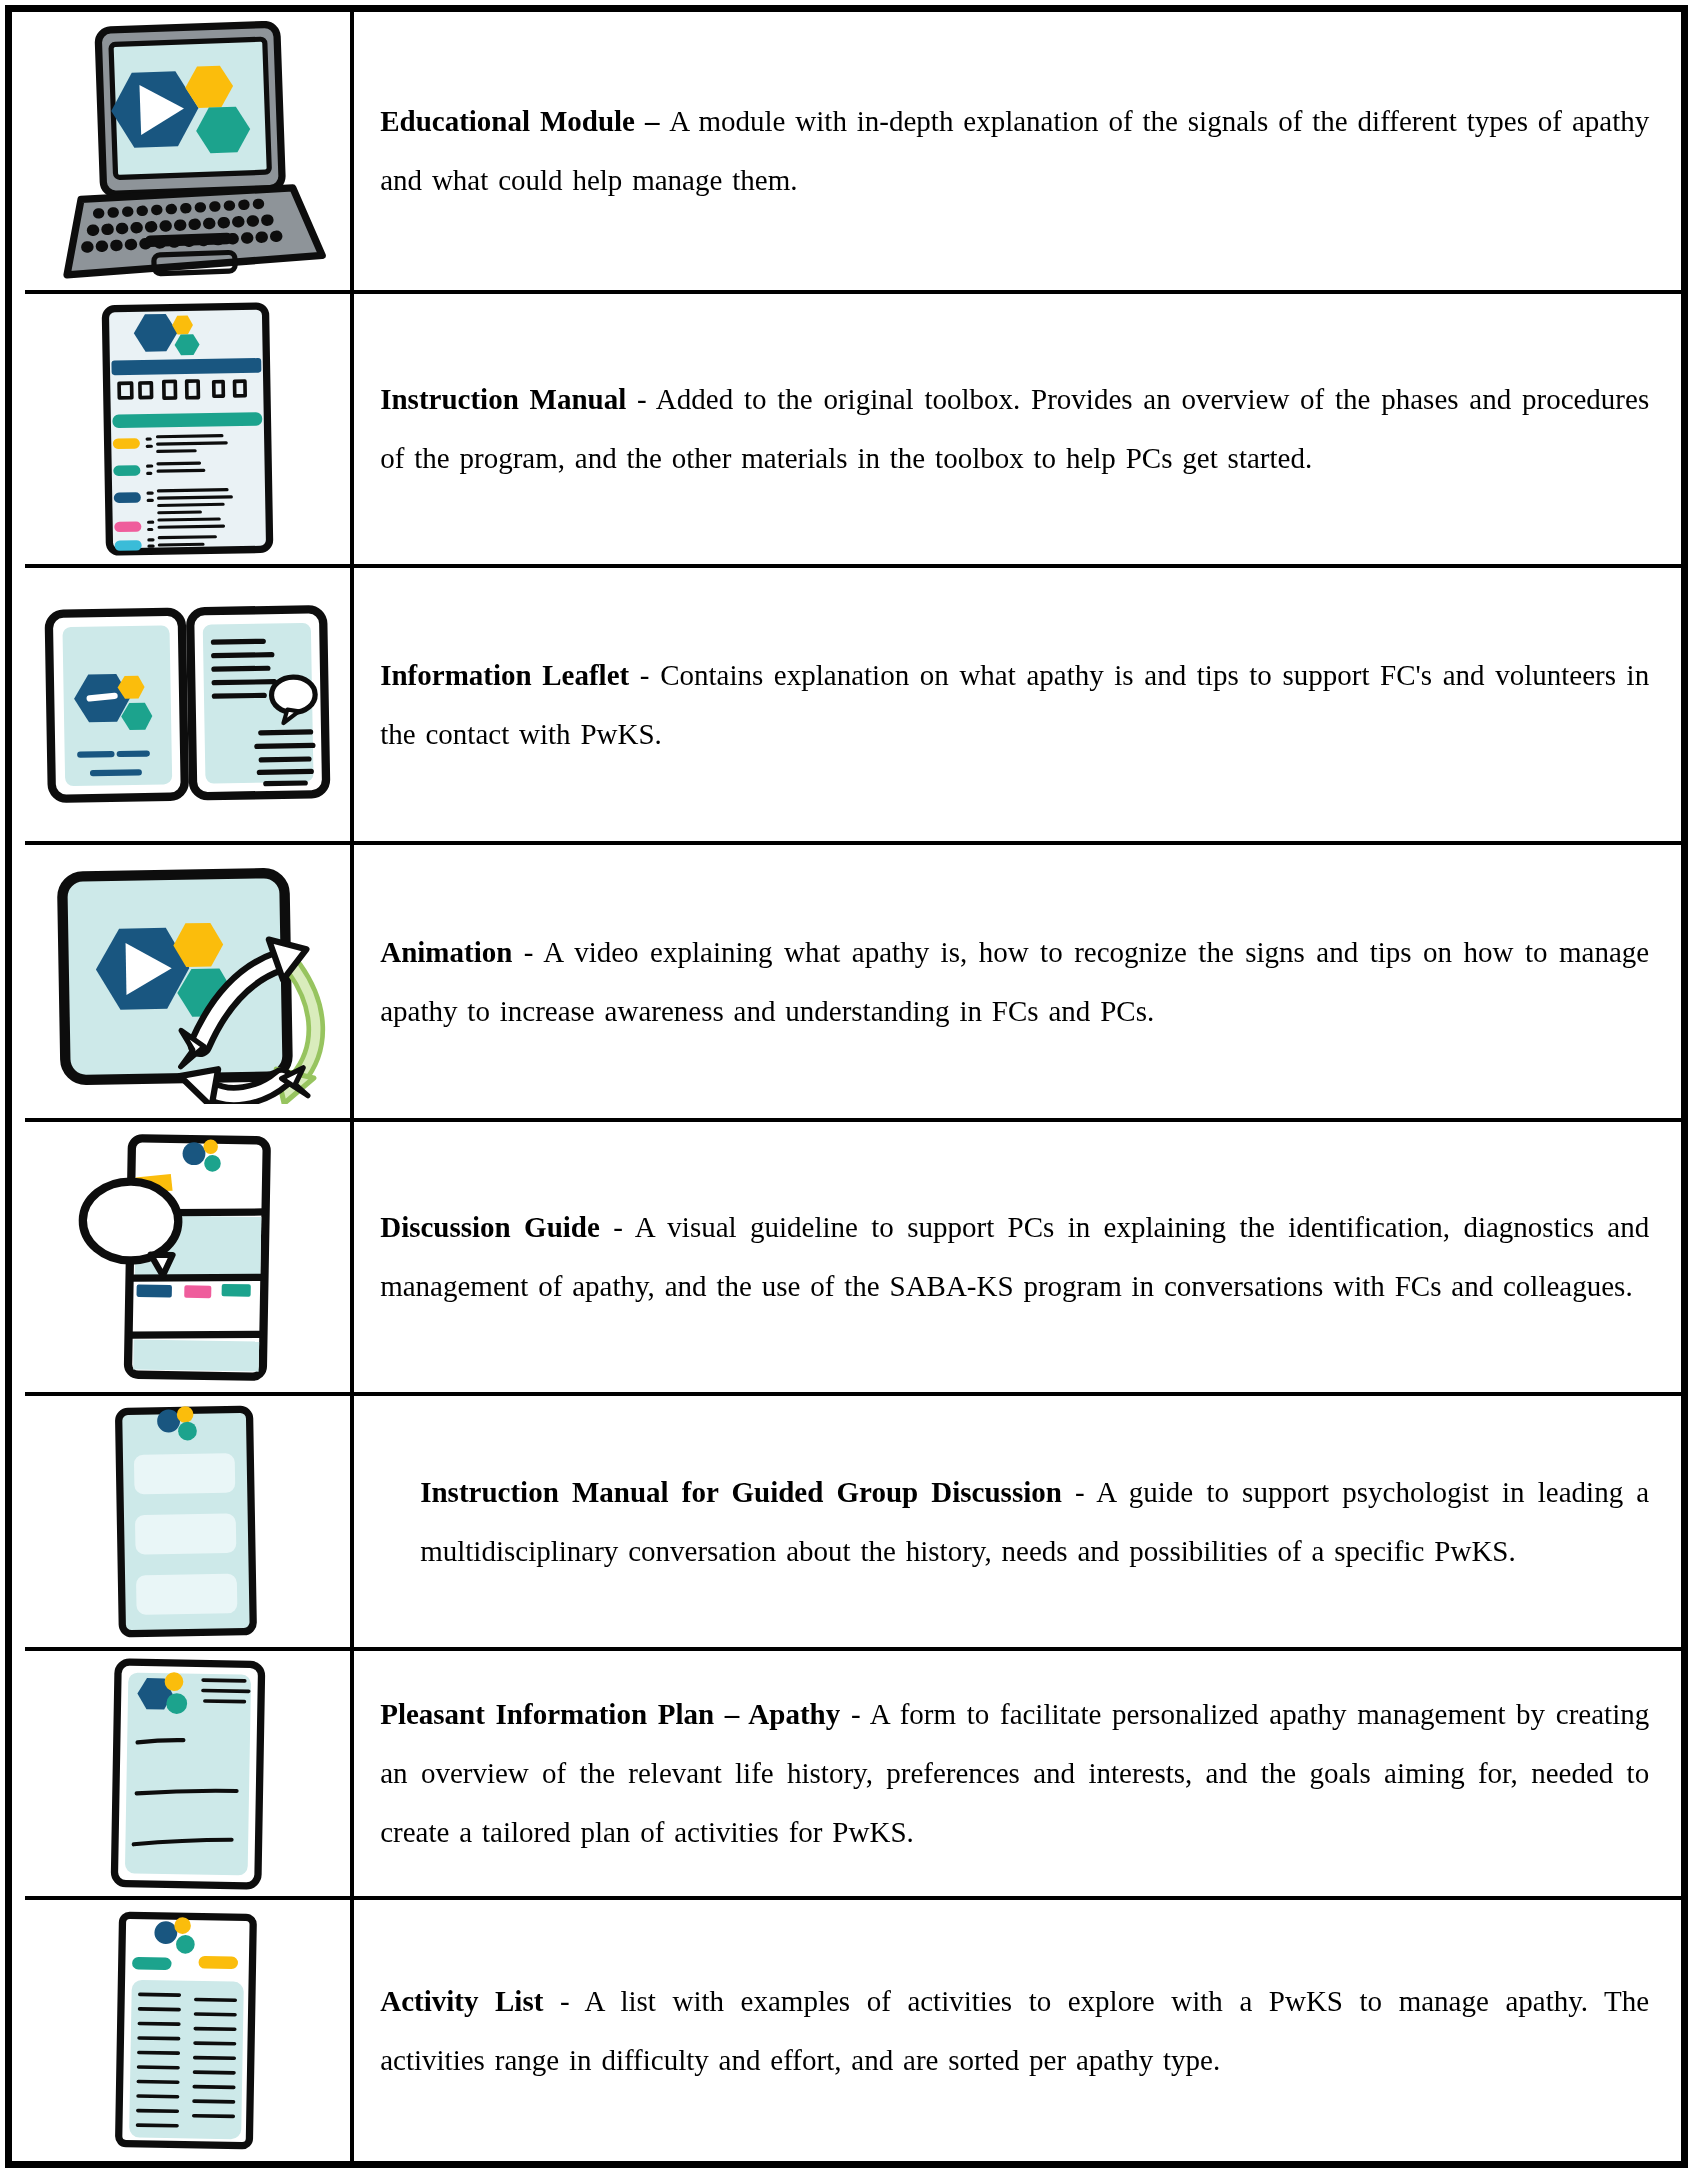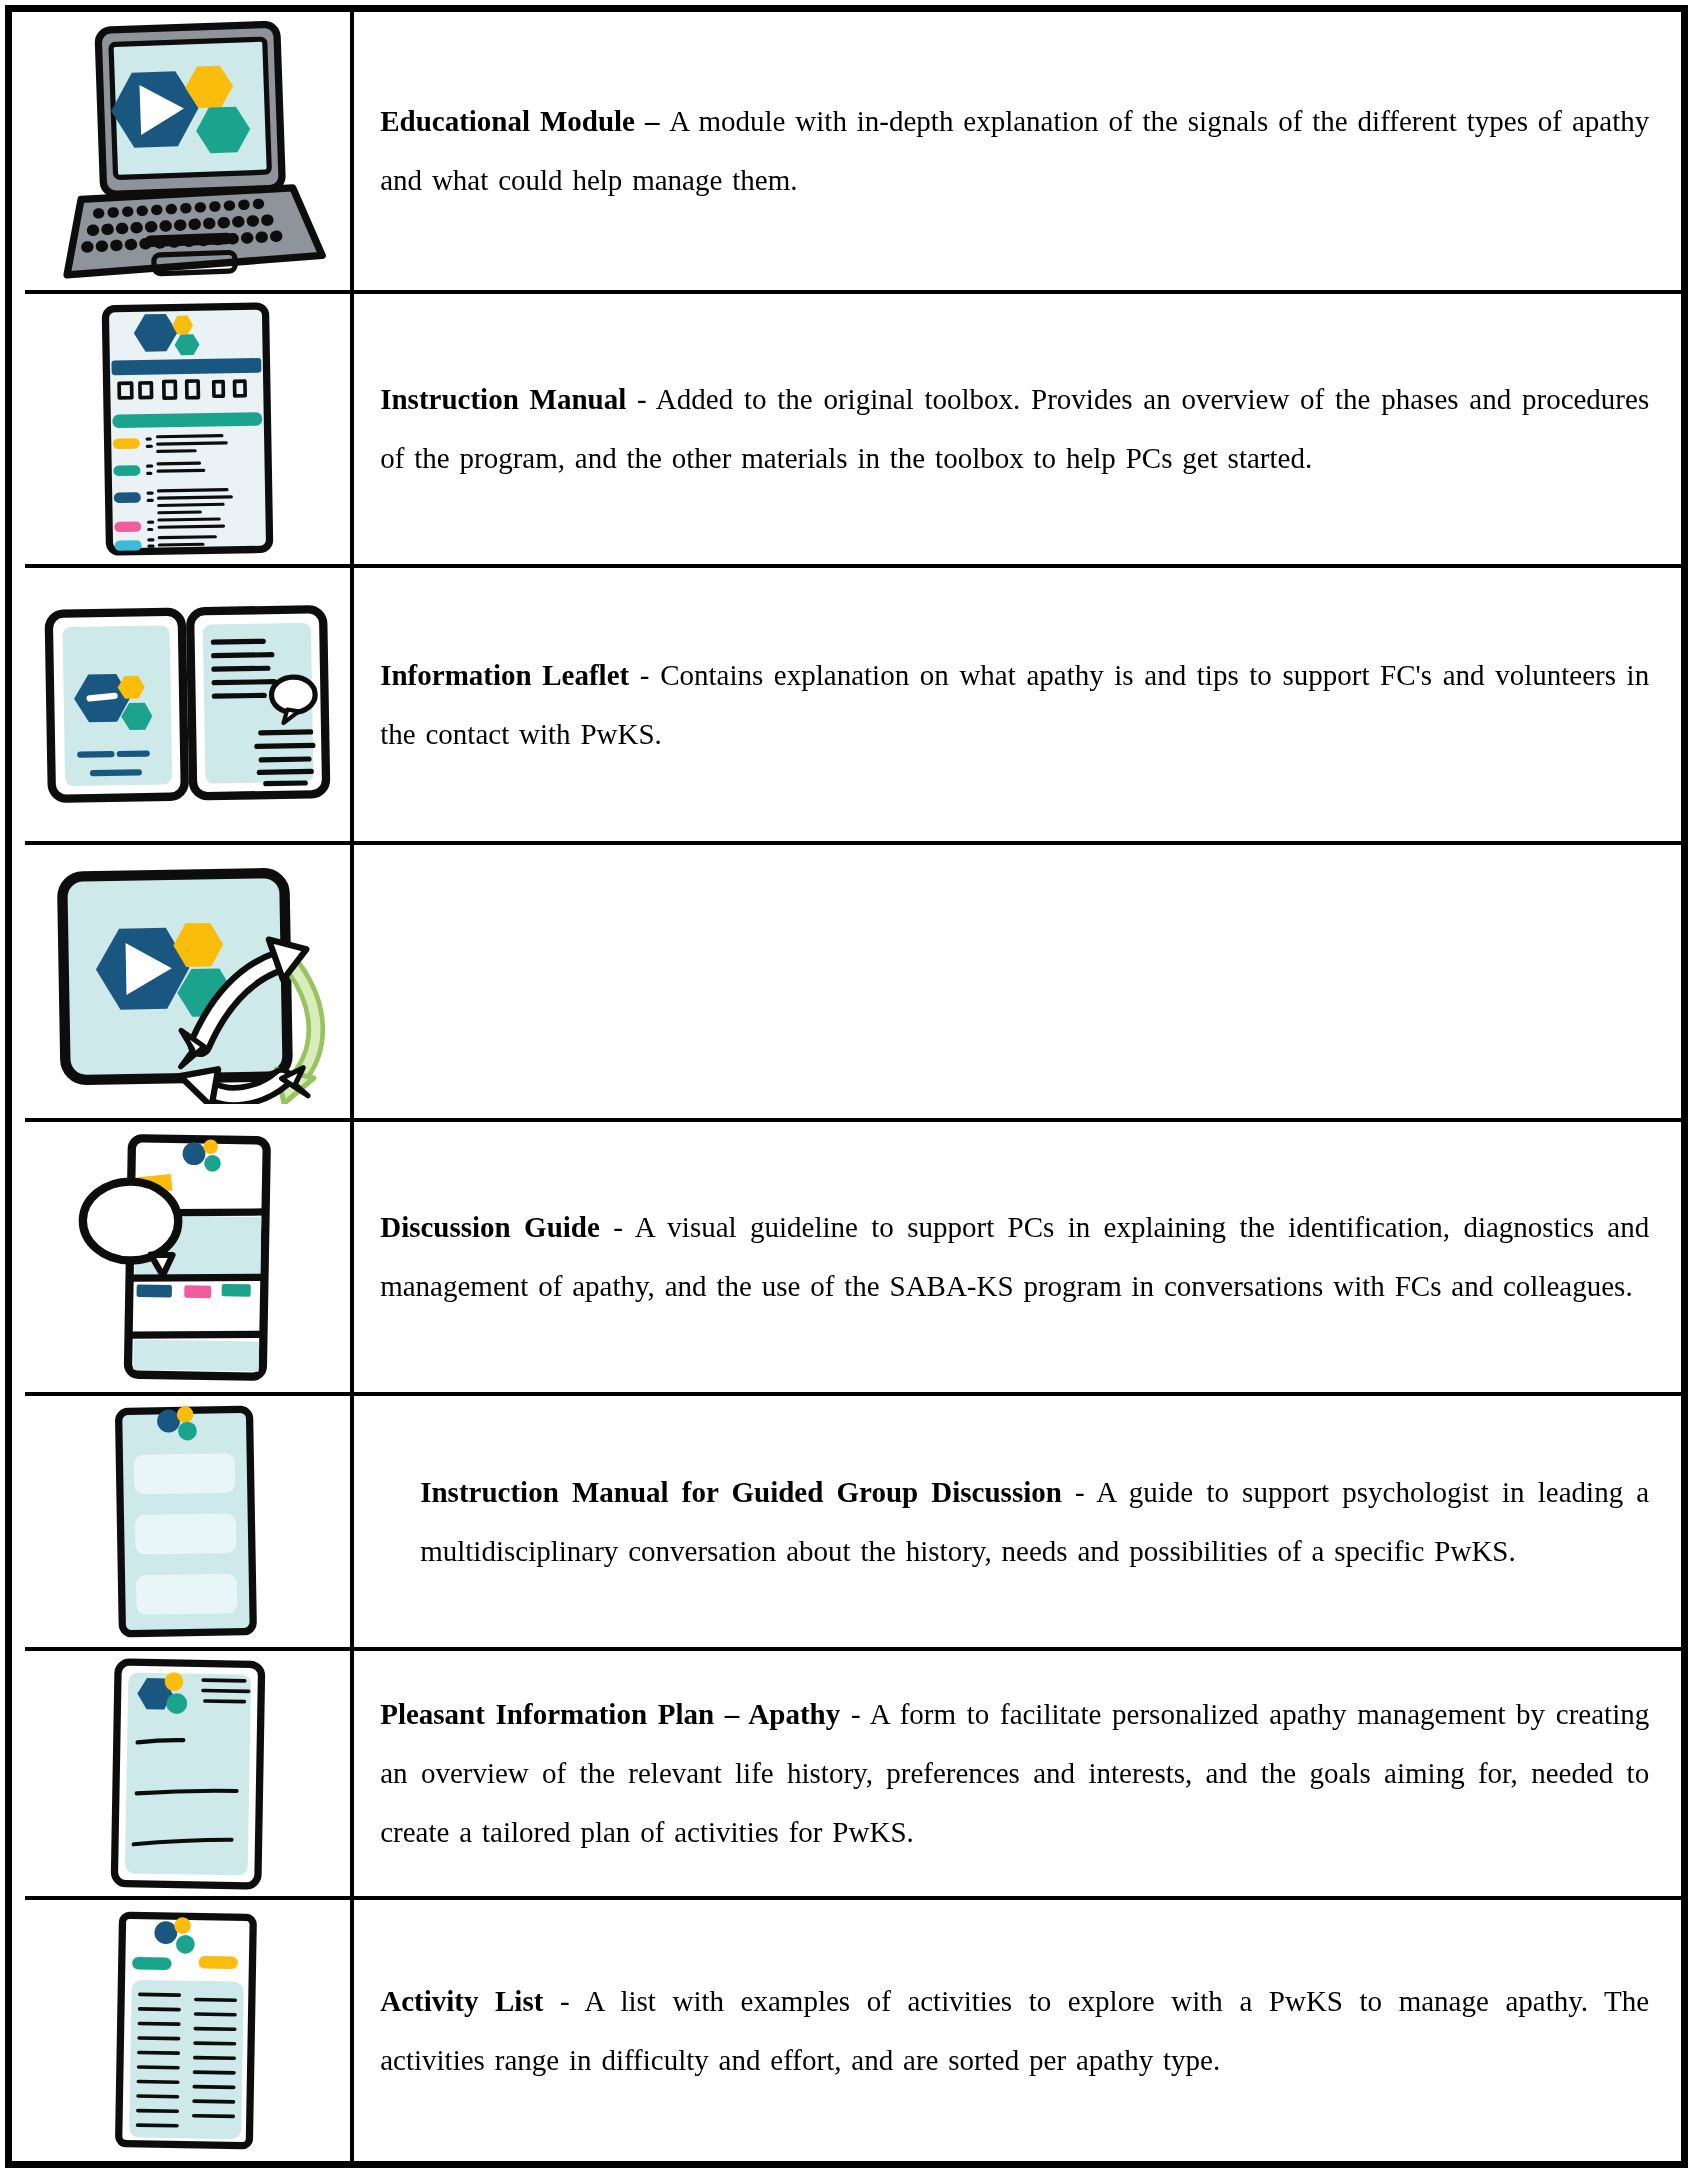--- a/index.html
+++ b/index.html
@@ -137,20 +137,23 @@
             <polygon class="fw si" stroke-width="6" points="250,88 214,78 227,117"></polygon>
             <path class="fw si" stroke-width="5" d="M150 180 L128 164 L139 183 L127 199 Z"></path>
 
             <path d="M224,212 C202,230 172,233 154,222" class="fn si" stroke-width="22"></path>
             <path d="M224,212 C202,230 172,233 154,222" class="fn sw" stroke-width="11"></path>
             <polygon class="fw si" stroke-width="6" points="126,208 163,202 156,238"></polygon>
             <path class="fw si" stroke-width="5" d="M224 212 L245 202 L237 218 L249 229 Z"></path>
           </g>
         </svg>
       </div>
+      <div class="text-cell">
+        <p><b class="ttl">Animation</b><span class="sep"> - </span><span>A video explaining what apathy is, how to recognize the signs and tips on how to manage apathy to increase awareness and understanding in FCs and PCs.</span></p>
+      </div>
     </div>
 
     <div class="row" style="height:270px;">
       <div class="icon-cell">
         <svg width="223" height="249" viewBox="0 0 215 240">
           <g transform="rotate(1 117 120)">
             <rect x="52" y="6" width="130" height="228" rx="10" class="fw si" stroke-width="8"></rect>
             <circle cx="112" cy="20" r="11" class="fb"></circle>
             <circle cx="128" cy="13" r="7" class="fy"></circle>
             <circle cx="130" cy="29" r="8" class="ft"></circle>

